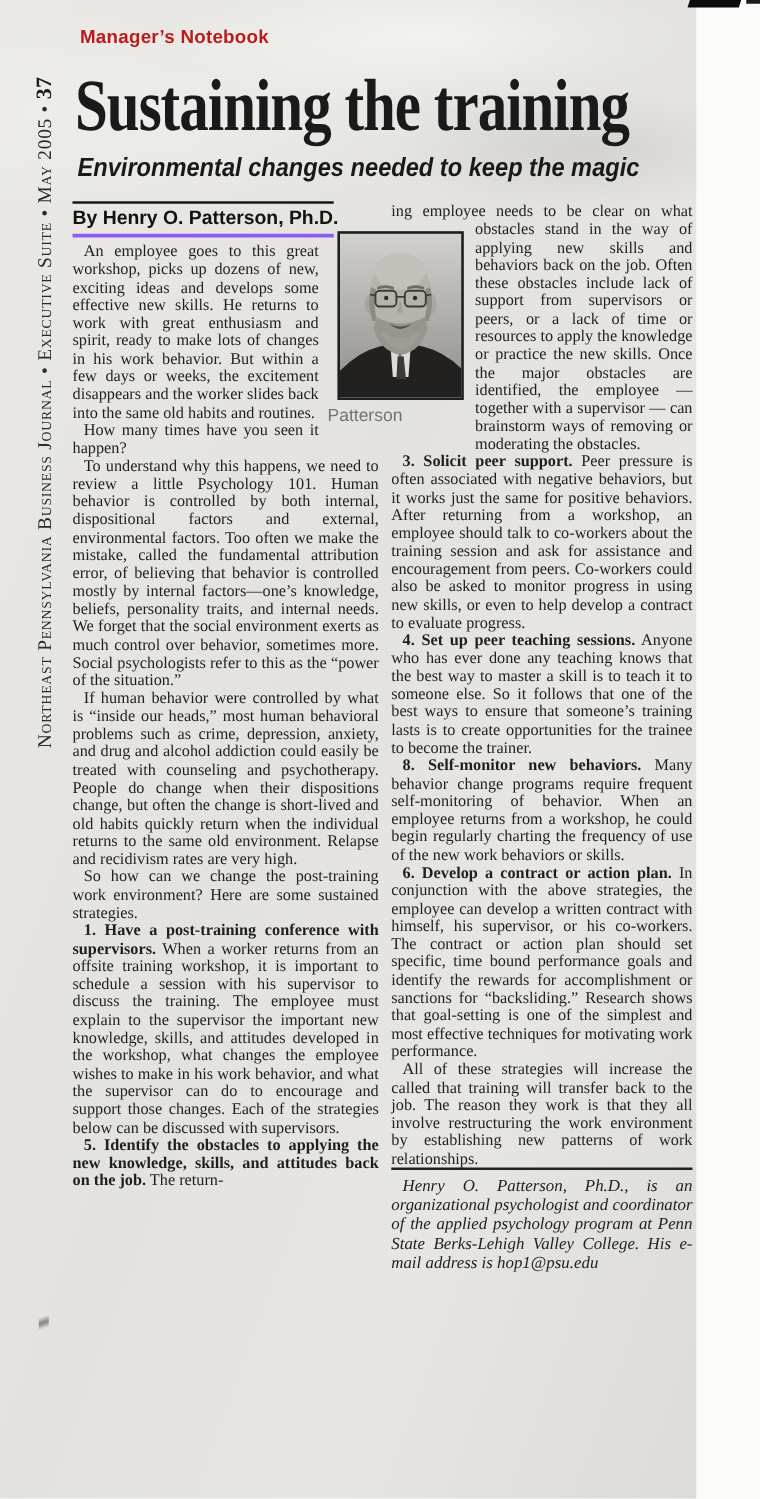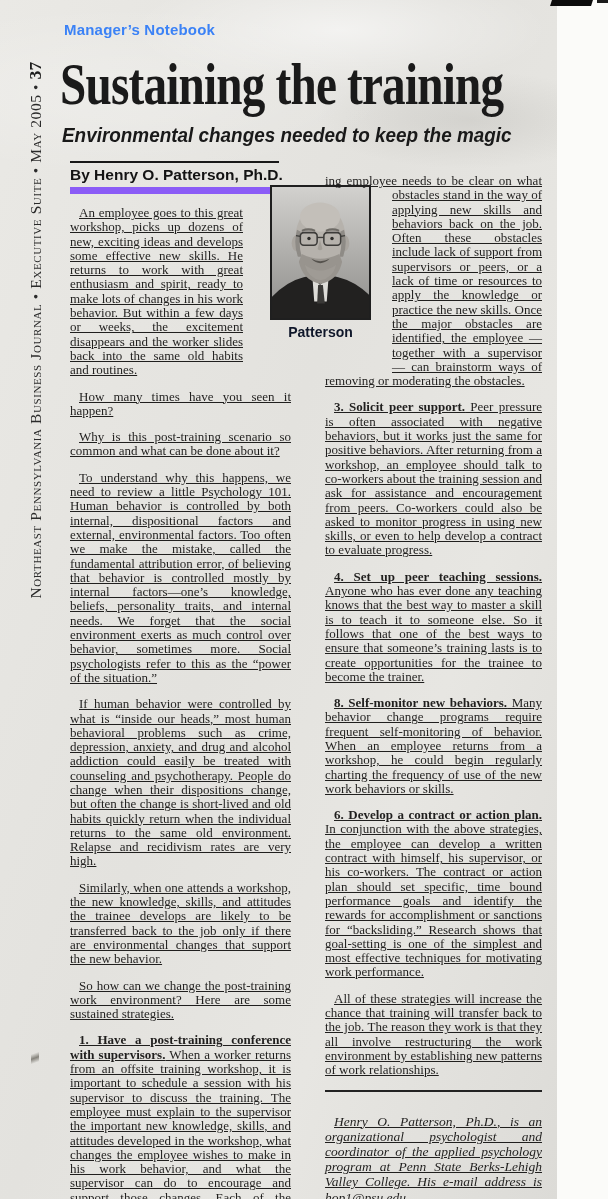--- a/index.html
+++ b/index.html
@@ -17,55 +17,55 @@
   .crease{position:absolute;left:31px;top:1048px;width:8px;height:20px;
     background:linear-gradient(160deg,transparent 28%,#6f6c64 50%,transparent 72%);opacity:.8;}
 
   
   .edge-label{position:absolute;left:-250px;top:317px;width:570px;height:26px;line-height:26px;
     transform:rotate(-90deg);font-family:"Liberation Serif",serif;font-variant:small-caps;
     font-size:15.5px;letter-spacing:.6px;color:#2b2b2b;text-align:center;white-space:nowrap;}
   .edge-label b{font-size:17.5px;letter-spacing:.2px;color:#1c1c1c;}
 
   .kicker{position:absolute;left:64px;top:21px;font-family:"Liberation Sans",sans-serif;
-    font-weight:bold;font-size:15px;letter-spacing:.2px;color:#3b82f6;}
+    font-weight:bold;font-size:15px;letter-spacing:.2px;color:#b91c1c;}
   .title{position:absolute;left:60px;top:50px;margin:0;font-family:"Liberation Serif",serif;
     font-size:59px;font-weight:bold;letter-spacing:-1px;white-space:nowrap;color:#1a1a1a;
     transform:scaleX(.80);transform-origin:left top;}
   .subtitle{position:absolute;left:62px;top:123px;margin:0;font-family:"Liberation Sans",sans-serif;
     font-style:italic;font-weight:bold;font-size:21px;white-space:nowrap;color:#191919;
     transform:scaleX(.90);transform-origin:left top;}
   .byline{position:absolute;left:58px;top:161px;width:209px;box-sizing:border-box;
-    border-top:2px solid #181818;border-bottom:7px solid #8b5cf6;padding:3px 0 3px;
-    font-family:"Liberation Sans",sans-serif;font-weight:bold;font-size:15.5px;white-space:nowrap;color:#131313;margin-left:12px;}
+    border-top:2px solid #181818;border-bottom:3px solid #8b5cf6;padding:3px 0 3px;
+    font-family:"Liberation Sans",sans-serif;font-weight:bold;font-size:15.5px;white-space:nowrap;color:#131313;}
 
   
   .col{position:absolute;font-size:13px;line-height:14.3px;text-align:justify;color:#201f1e;}
-  .col p{margin:12px;text-indent:9px;text-decoration:underline;}
+  .col p{margin:0;text-indent:9px;}
   .col p b{font-weight:bold;}
   .col-left{left:58px;top:194px;width:245px;}
   .col-right{left:313px;top:162px;width:241px;}
   
   .col-left  p:first-child::before{content:"";float:right;width:48px;height:158px;}
   .col-right p:first-child{text-indent:0;}
   .col-right p:first-child::before{content:"";float:left;width:67px;height:187px;
     shape-outside:inset(14.3px 0 0 0);}
 
-  .bio{margin:8px 0 0;border-top:2px solid #222;padding-top:22px;font-style:italic;
+  .bio{margin:8px 0 0;border-top:2px solid #222;padding-top:5px;font-style:italic;
     font-size:13.5px;line-height:15.2px;text-indent:9px;}
 
   .end-mark{display:inline-block;width:17px;height:9px;margin-left:5px;background:#141414;
     clip-path:polygon(0 100%,12% 15%,50% 50%,100% 0,100% 100%);vertical-align:-1px;}
 
   
   .photo-frame{position:absolute;left:270px;top:185px;width:101px;height:135px;
     border:2px solid #1f1f1f;box-sizing:border-box;background:#9a9996;}
   .photo-frame svg{display:block;width:100%;height:100%;}
-  .caption{position:absolute;left:262px;top:324px;width:117px;text-align:center;
-    font-family:"Liberation Sans",sans-serif;font-weight:bold;font-size:14px;color:#0f172a;}
+  .caption{position:absolute;left:262px;top:324px;width:117px;
+    font-family:"Liberation Sans",sans-serif;font-weight:normal;font-size:14px;color:#737373;}
 </style>
 </head>
 <body>
 
 <div class="stage">
   <div class="paper"></div>
   <div class="mark-a"></div>
   <div class="mark-b"></div>
   <div class="crease"></div>
 
@@ -110,31 +110,29 @@
       <path d="M31,69 Q50,79 70,69 L73,77 Q69,96 50.5,100 Q32,96 28,77 Z" fill="#98948e"></path>
       <path d="M41,74 Q50,79 60,74 Q50,83 41,74 Z" fill="#55524d"></path>
       <path d="M34,80 Q50,92 67,80 Q63,94 50.5,96 Q38,94 34,80 Z" fill="#a5a19b" opacity="0.5"></path>
     </svg>
   </div>
   <div class="caption">Patterson</div>
 
   <div class="col col-left">
       <p>An employee goes to this great workshop, picks up dozens of new, exciting ideas and develops some effective new skills.  He returns to work with great enthusiasm and spirit, ready to make lots of changes in his work behavior.  But within a few days or weeks, the excitement disappears and the worker slides back into the same old habits and routines.</p>
       <p>How many times have you seen it happen?</p>
-      <p>Why is this post-training scenario so common and what can be done about it?</p>
       <p>To understand why this happens, we need to review a little Psychology 101.  Human behavior is controlled by both internal, dispositional factors and external, environmental factors.  Too often we make the mistake, called the fundamental attribution error, of believing that behavior is controlled mostly by internal factors—one’s knowledge, beliefs, personality traits, and internal needs.  We forget that the social environment exerts as much control over behavior, sometimes more.  Social psychologists refer to this as the “power of the situation.”</p>
       <p>If human behavior were controlled by what is “inside our heads,” most human behavioral problems such as crime, depression, anxiety, and drug and alcohol addiction could easily be treated with counseling and psychotherapy.  People do change when their dispositions change, but often the change is short-lived and old habits quickly return when the individual returns to the same old environment.  Relapse and recidivism rates are very high.</p>
-      <p>Similarly, when one attends a workshop, the new knowledge, skills, and attitudes the trainee develops are likely to be transferred back to the job only if there are environmental changes that support the new behavior.</p>
       <p>So how can we change the post-training work environment?  Here are some sustained strategies.</p>
       <p><b>1. Have a post-training conference with supervisors.</b>  When a worker returns from an offsite training workshop, it is important to schedule a session with his supervisor to discuss the training.  The employee must explain to the supervisor the important new knowledge, skills, and attitudes developed in the workshop, what changes the employee wishes to make in his work behavior, and what the supervisor can do to encourage and support those changes.  Each of the strategies below can be discussed with supervisors.</p>
       <p><b>5. Identify the obstacles to applying the new knowledge, skills, and attitudes back on the job.</b>  The return-</p>
     </div>
 
   <div class="col col-right">
     <p>ing employee needs to be clear on what obstacles stand in the way of applying new skills and behaviors back on the job. Often these obstacles include lack of support from supervisors or peers, or a lack of time or resources to apply the knowledge or practice the new skills.  Once the major obstacles are identified, the employee — together with a supervisor — can brainstorm ways of removing or moderating the obstacles.</p>
       <p><b>3. Solicit peer support.</b>  Peer pressure is often associated with negative behaviors, but it works just the same for positive behaviors. After returning from a workshop, an employee should talk to co-workers about the training session and ask for assistance and encouragement from peers.  Co-workers could also be asked to monitor progress in using new skills, or even to help develop a contract to evaluate progress.</p>
       <p><b>4. Set up peer teaching sessions.</b> Anyone who has ever done any teaching knows that the best way to master a skill is to teach it to someone else.  So it follows that one of the best ways to ensure that someone’s training lasts is to create opportunities for the trainee to become the trainer.</p>
       <p><b>8. Self-monitor new behaviors.</b> Many behavior change programs require frequent self-monitoring of behavior. When an employee returns from a workshop, he could begin regularly charting the frequency of use of the new work behaviors or skills.</p>
       <p><b>6. Develop a contract or action plan.</b>  In conjunction with the above strategies, the employee can develop a written contract with himself, his supervisor, or his co-workers.  The contract or action plan should set specific, time bound performance goals and identify the rewards for accomplishment or sanctions for “backsliding.”  Research shows that goal-setting is one of the simplest and most effective techniques for motivating work performance.</p>
-      <p>All of these strategies will increase the chance that training will transfer back to the job.  The reason they work is that they all involve restructuring the work environment by establishing new patterns of work relationships.</p>
+      <p>All of these strategies will increase the called that training will transfer back to the job.  The reason they work is that they all involve restructuring the work environment by establishing new patterns of work relationships.</p>
     <p class="bio">Henry O. Patterson, Ph.D., is an organizational psychologist and coordinator of the applied psychology program at Penn State Berks-Lehigh Valley College. His e-mail address is hop1@psu.edu</p>
   </div>
 </div>
 
 </body></html>

